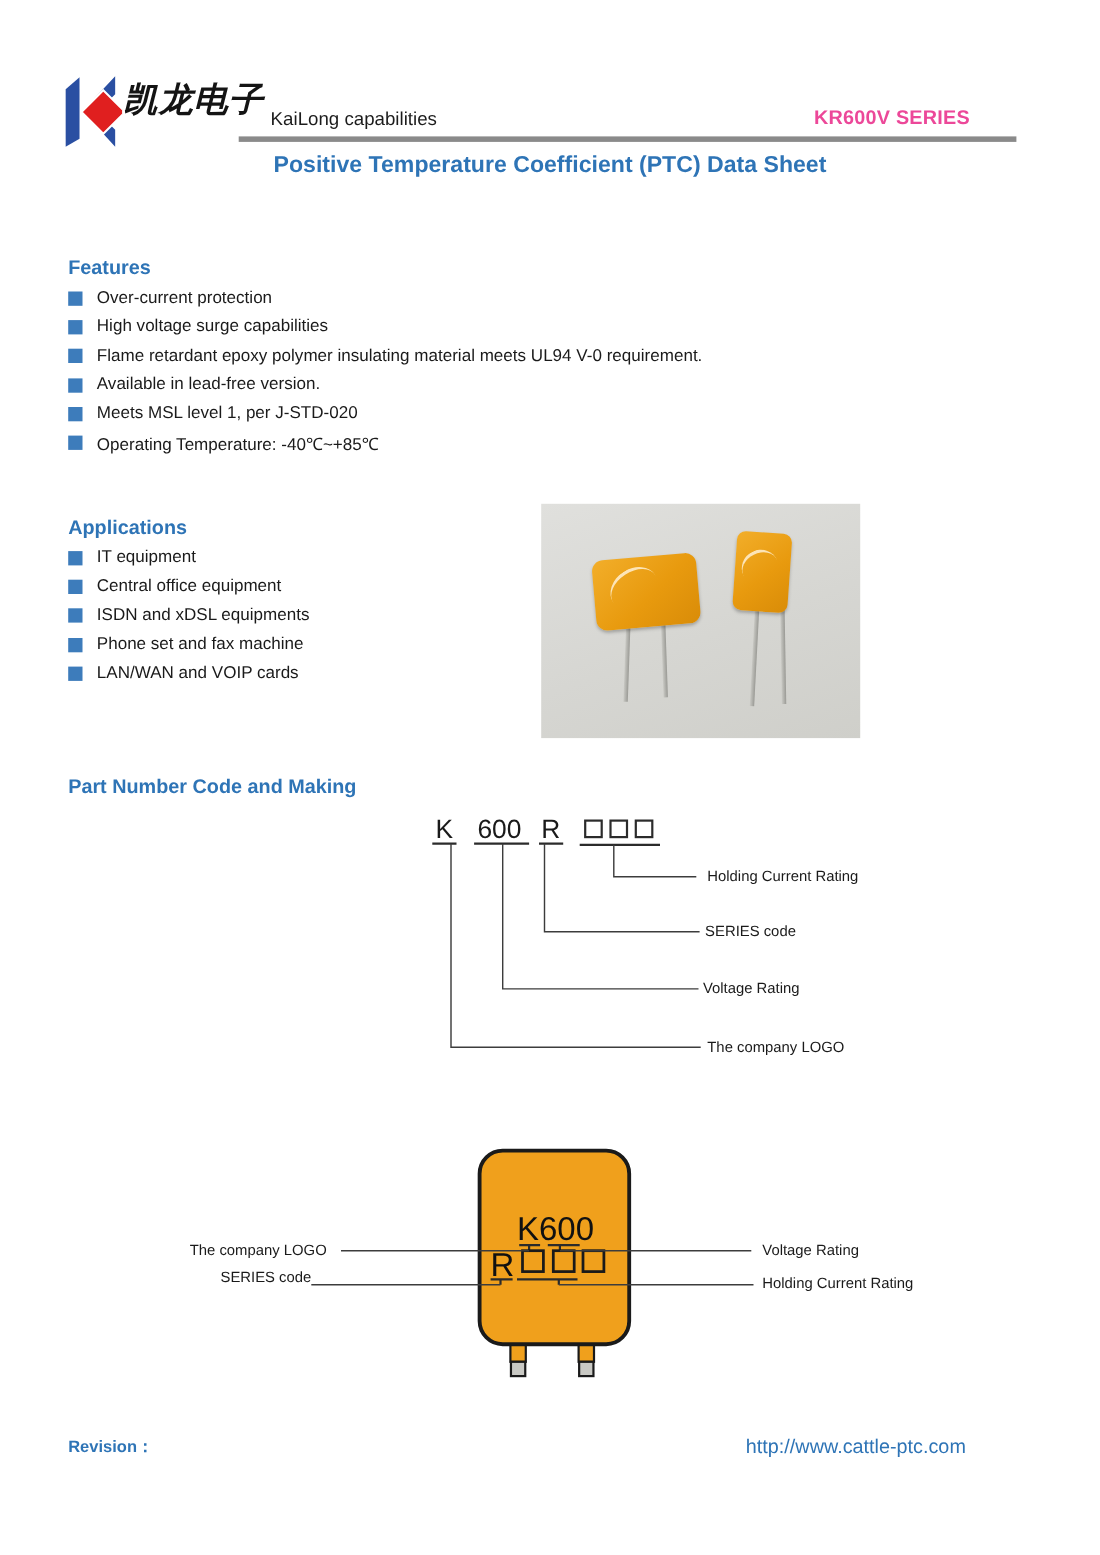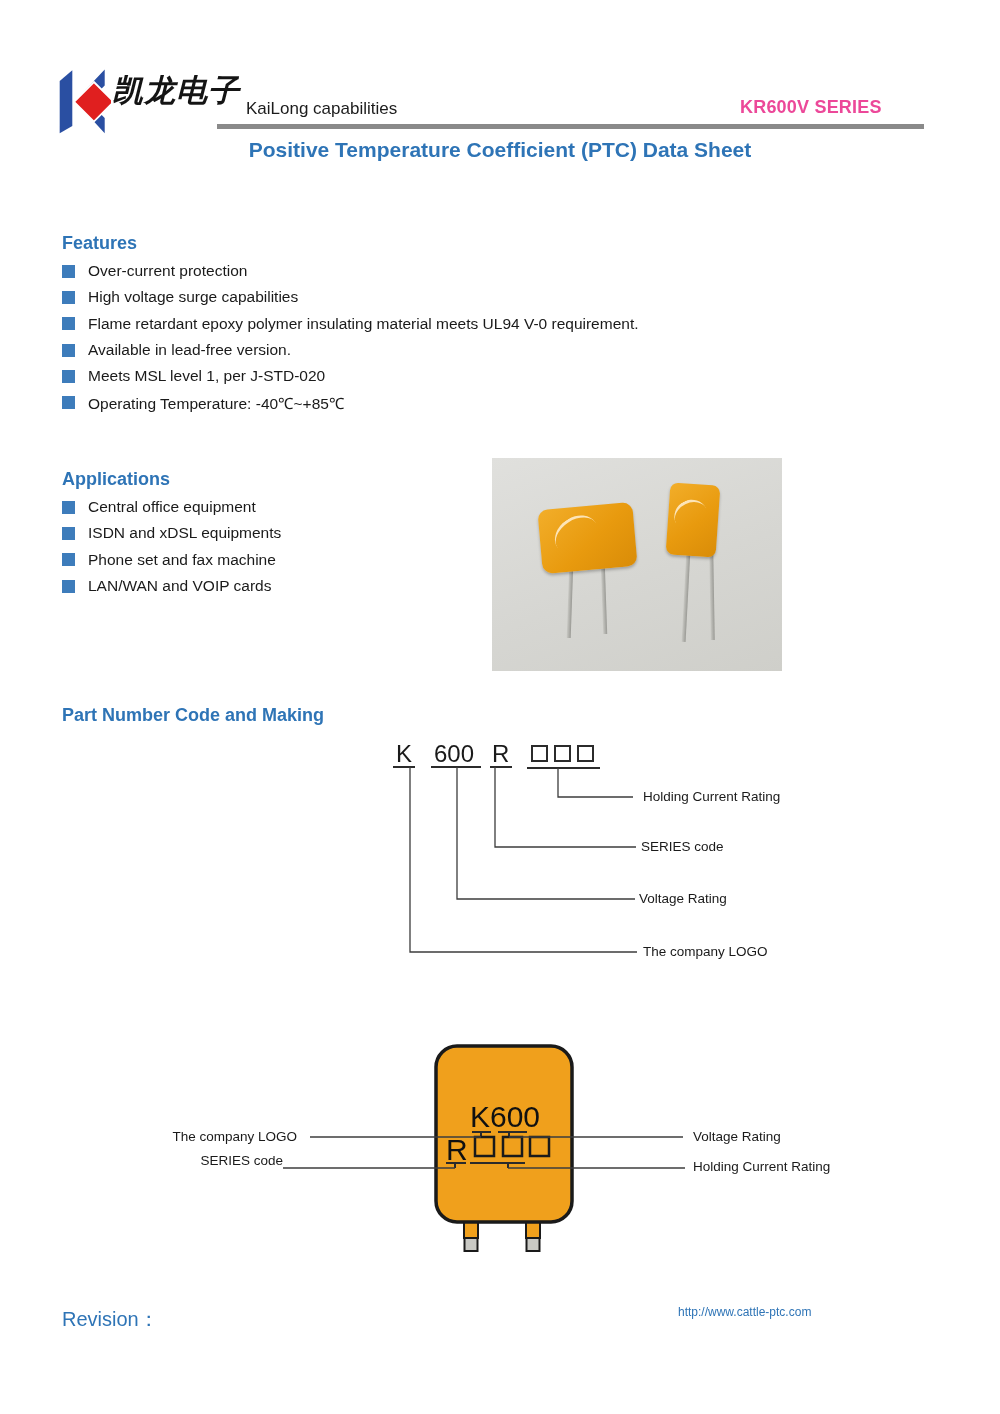--- a/index.html
+++ b/index.html
@@ -37,22 +37,22 @@
   
   #pn-svg{position:absolute;left:390px;top:735px;}
   #mark-svg{position:absolute;left:150px;top:1030px;}
   .diag-line{stroke:#3c3c3c;stroke-width:1.3;fill:none;}
   .diag-thick{stroke:#2b2b2b;stroke-width:2;fill:none;}
   .code-text{font-family:"Liberation Sans",sans-serif;font-size:24px;fill:#1a1a1a;}
   .lbl-text{font-family:"Liberation Sans",sans-serif;font-size:13.5px;fill:#1a1a1a;}
   .mark-text{font-family:"Liberation Sans",sans-serif;fill:#111;}
 
   
-  #revision{position:absolute;left:62px;top:1306px;font-size:20px;color:#2e74b6;}
-  #site-url{position:absolute;left:678px;top:1305px;font-size:12px;color:#2e74b6;text-decoration:none;}
+  #revision{position:absolute;left:62px;top:1306px;font-size:15px;color:#2e74b6;font-weight:bold;}
+  #site-url{position:absolute;left:678px;top:1305px;font-size:18px;color:#2e74b6;text-decoration:none;}
 </style>
 </head>
 <body>
 
 <div id="page">
 
   <svg id="logo-svg" viewBox="0 0 60 78">
     <polygon points="3,18 17,6 17,68 3,76" fill="#2a4fa2"></polygon>
     <polygon points="20,40 53,5 53,23 35,41 53,59 53,76" fill="#2a4fa2"></polygon>
     <polygon points="41,19 63,41 41,63 19,41" fill="#e01f1f" stroke="#ffffff" stroke-width="2"></polygon>
@@ -89,20 +89,24 @@
     <li>
         <span class="bullet"></span>
         <span>Operating Temperature: -40℃~+85℃</span>
       </li>
   </ul>
 
   <div class="section-heading" style="top:469px">Applications</div>
   <ul class="bullet-list" style="top:494px">
     <li>
         <span class="bullet"></span>
+        <span>IT equipment</span>
+      </li>
+    <li>
+        <span class="bullet"></span>
         <span>Central office equipment</span>
       </li>
     <li>
         <span class="bullet"></span>
         <span>ISDN and xDSL equipments</span>
       </li>
     <li>
         <span class="bullet"></span>
         <span>Phone set and fax machine</span>
       </li>

